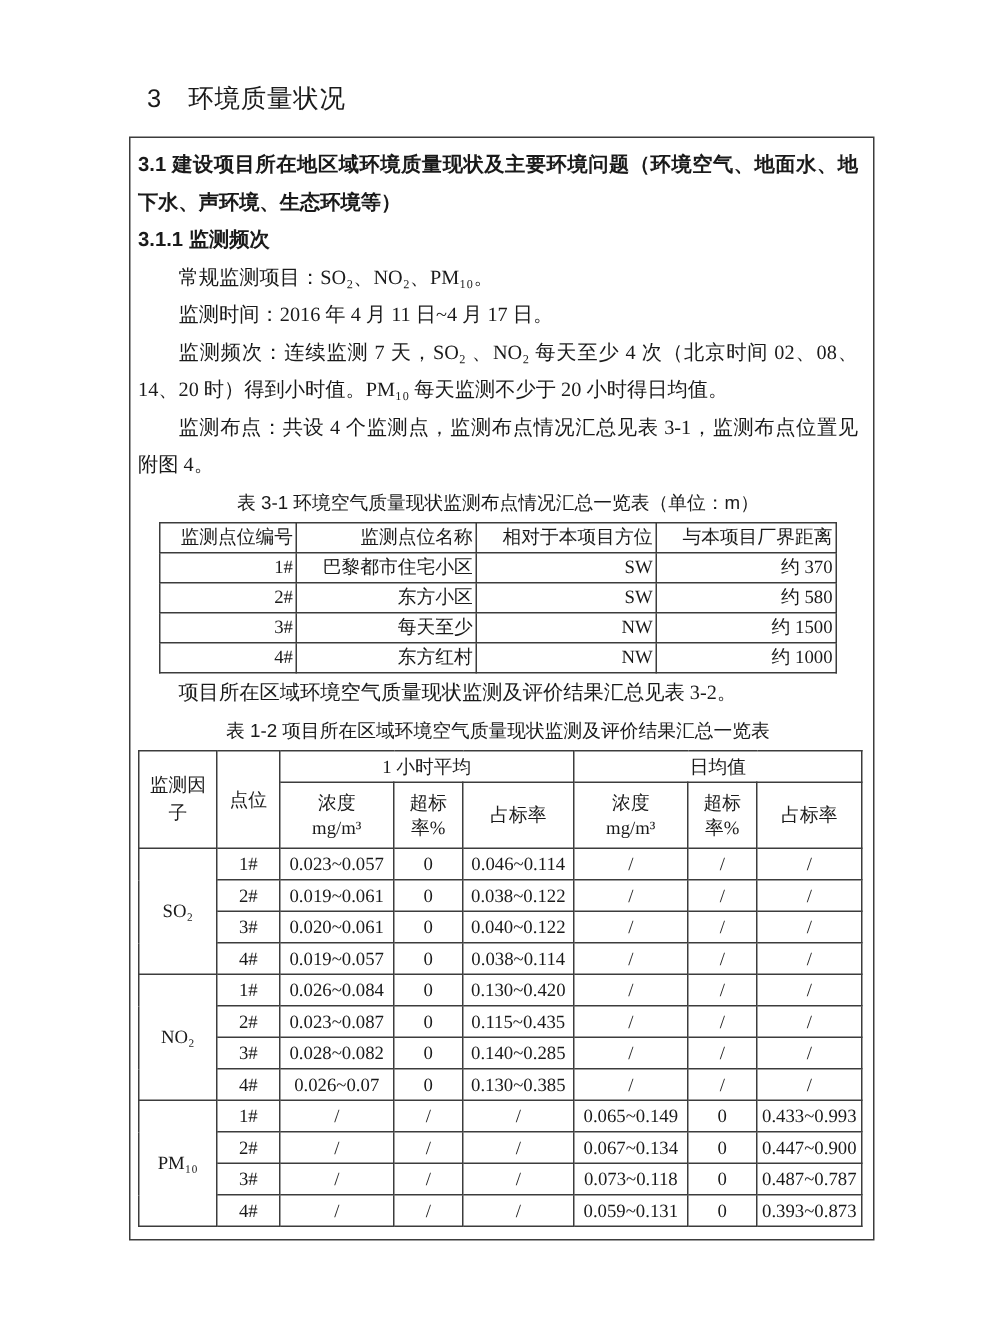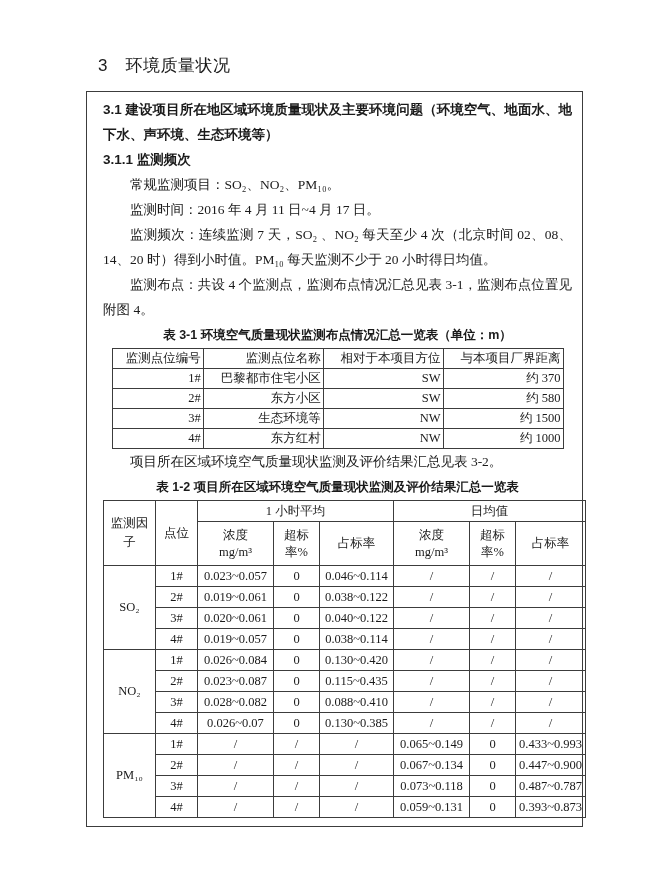--- a/index.html
+++ b/index.html
@@ -7,32 +7,32 @@
     width:670px; height:895px; background:#ffffff; color:#1a1a1a;
     font-family:"Liberation Serif", serif; position:relative; overflow:hidden;
   }
   .doc-title {
     margin:54px 0 0 98px;
     font-family:"Liberation Sans", sans-serif;
     font-size:17px; font-weight:normal; letter-spacing:0.5px;
   }
   .box {
     margin:14px 0 0 86px; width:497px; box-sizing:border-box;
-    border:1px solid #3c3c3c; padding:5px 10px 8px 16px;
+    border:1px solid #3c3c3c; padding:5px 10px 8px 5px;
   }
   .h-bold {
     font-family:"Liberation Sans", sans-serif;
     font-size:13.5px; font-weight:bold; line-height:25px; text-align:justify;
   }
   p.indent {
     margin:0; text-indent:2em; font-size:13.5px; line-height:25px; text-align:justify;
   }
   .tbl-title {
     font-family:"Liberation Sans", sans-serif;
-    text-align:center; font-weight:bold; font-size:12.5px; line-height:23px; margin-top:2px;
+    text-align:center; font-weight:normal; font-size:12.5px; line-height:23px; margin-top:2px;
   }
   table { border-collapse:collapse; margin:1px auto 0 auto; font-size:12.5px; }
   th, td { border:1px solid #3c3c3c; text-align:center; font-weight:normal; padding:0 2px; }
   .t1 { width:452px; }
   .t1 th, .t1 td { height:19px;text-align:right; }
   .t2 { width:482px; table-layout:fixed; }
   .t2 tbody td { height:20px; }
   .t2 thead th { line-height:17px; padding:1px 1px; }
   .t2 .group-head { height:18px; }
   .narrow { width:3.2em; margin:12px auto; line-height:19px; }
@@ -68,21 +68,21 @@
           <td>约 370</td>
         </tr>
         <tr>
           <td>2#</td>
           <td>东方小区</td>
           <td>SW</td>
           <td>约 580</td>
         </tr>
         <tr>
           <td>3#</td>
-          <td>生态环境等</td>
+          <td>每天至少</td>
           <td>NW</td>
           <td>约 1500</td>
         </tr>
         <tr>
           <td>4#</td>
           <td>东方红村</td>
           <td>NW</td>
           <td>约 1000</td>
         </tr>
       </tbody>
@@ -190,21 +190,21 @@
           <td>0</td>
           <td>0.115~0.435</td>
           <td>/</td>
           <td>/</td>
           <td>/</td>
         </tr>
         <tr>
           <td>3#</td>
           <td>0.028~0.082</td>
           <td>0</td>
-          <td>0.088~0.410</td>
+          <td>0.140~0.285</td>
           <td>/</td>
           <td>/</td>
           <td>/</td>
         </tr>
         <tr>
           <td>4#</td>
           <td>0.026~0.07</td>
           <td>0</td>
           <td>0.130~0.385</td>
           <td>/</td>

